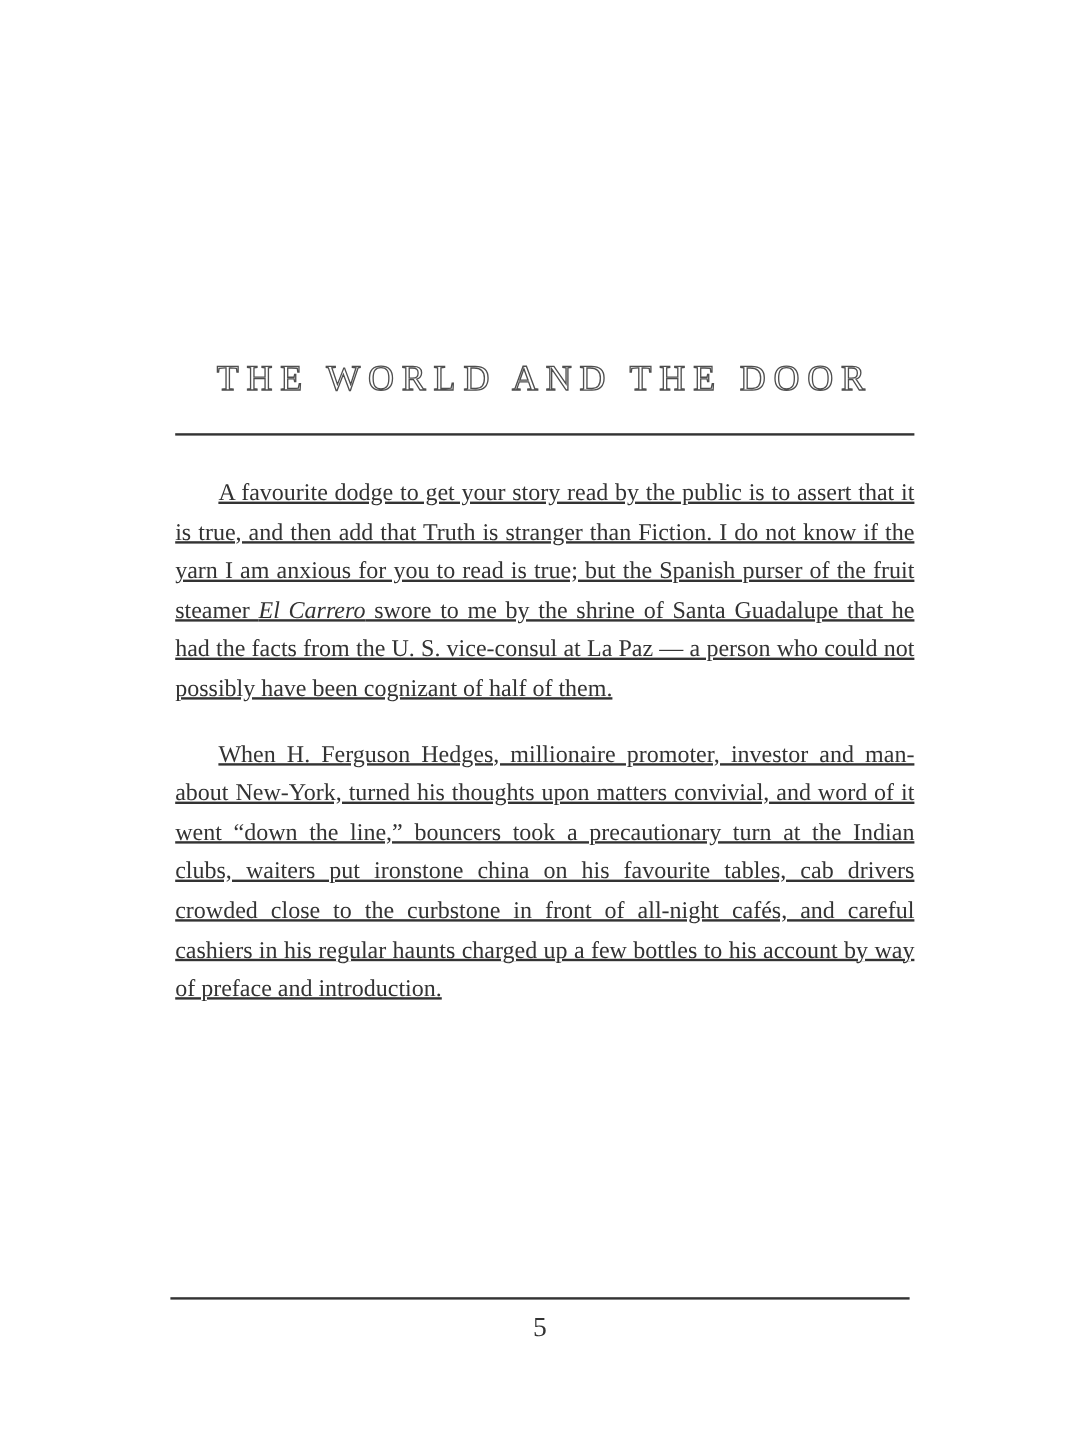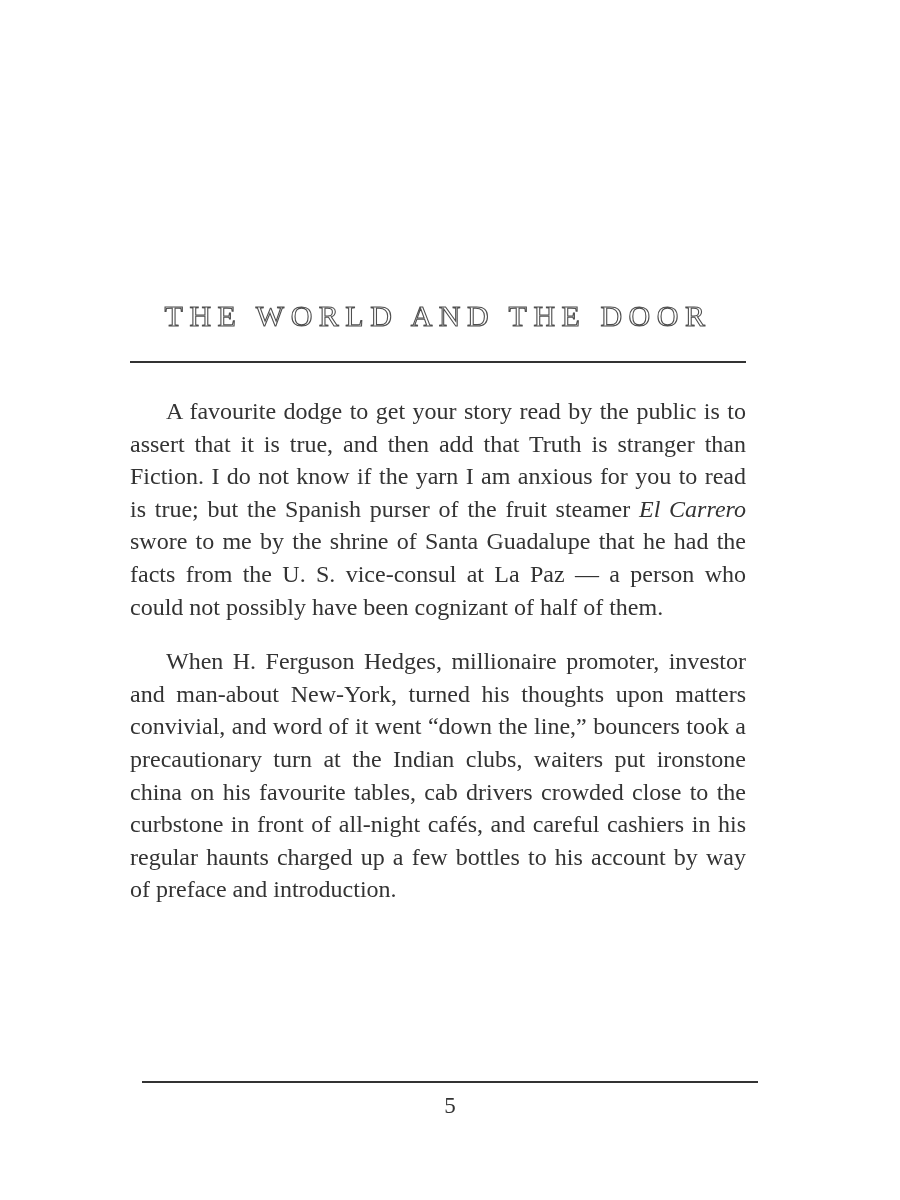--- a/index.html
+++ b/index.html
@@ -14,21 +14,21 @@
     font-family: "Liberation Serif", serif;
     overflow: hidden;
   }
   .page {
     position: absolute;
     inset: 0;
     background: #ffffff;
   }
   .text-col {
     position: absolute;
-    left: 130px;
+    left: 146px;
     width: 616px;
     top: 300px;
   }
   .chapter-title {
     margin: 0;
     text-align: center;
     font-size: 30px;
     font-weight: normal;
     line-height: 32px;
     letter-spacing: 6.5px;
@@ -45,25 +45,26 @@
     border: none;
     border-top: 2.5px solid #333333;
     margin: 0;
   }
   .title-rule {
     margin-top: 29px;
     margin-bottom: 32px;
   }
   .body-text p {
     margin: 0;
-    font-size: 24px;
+    font-size: 20px;
     line-height: 32.6px;
     color: #333333;
     text-align: justify;
     text-indent: 36px;
+    text-decoration: underline;
   }
   .body-text p.section-break {
     margin-top: 22px;
   }
   .body-text em {
     font-style: italic;
   }
   .page-footer {
     position: absolute;
     left: 142px;

